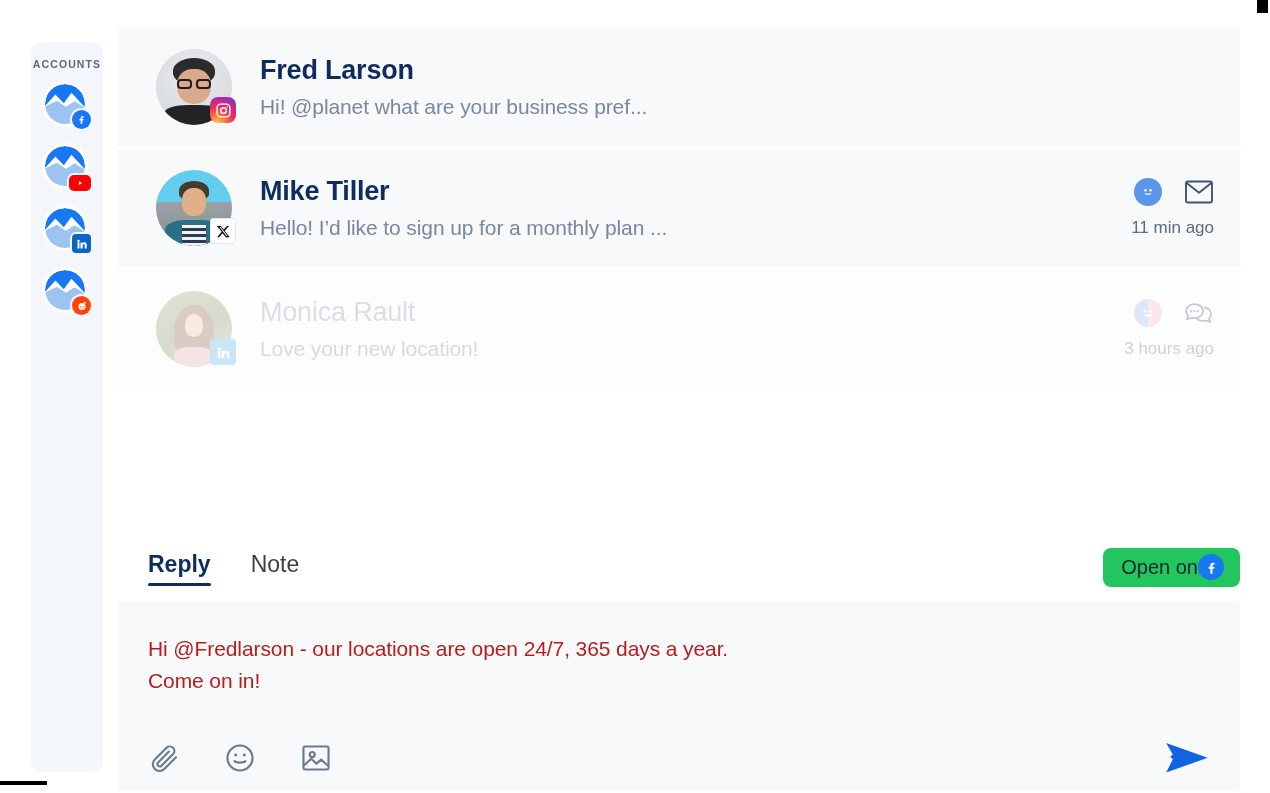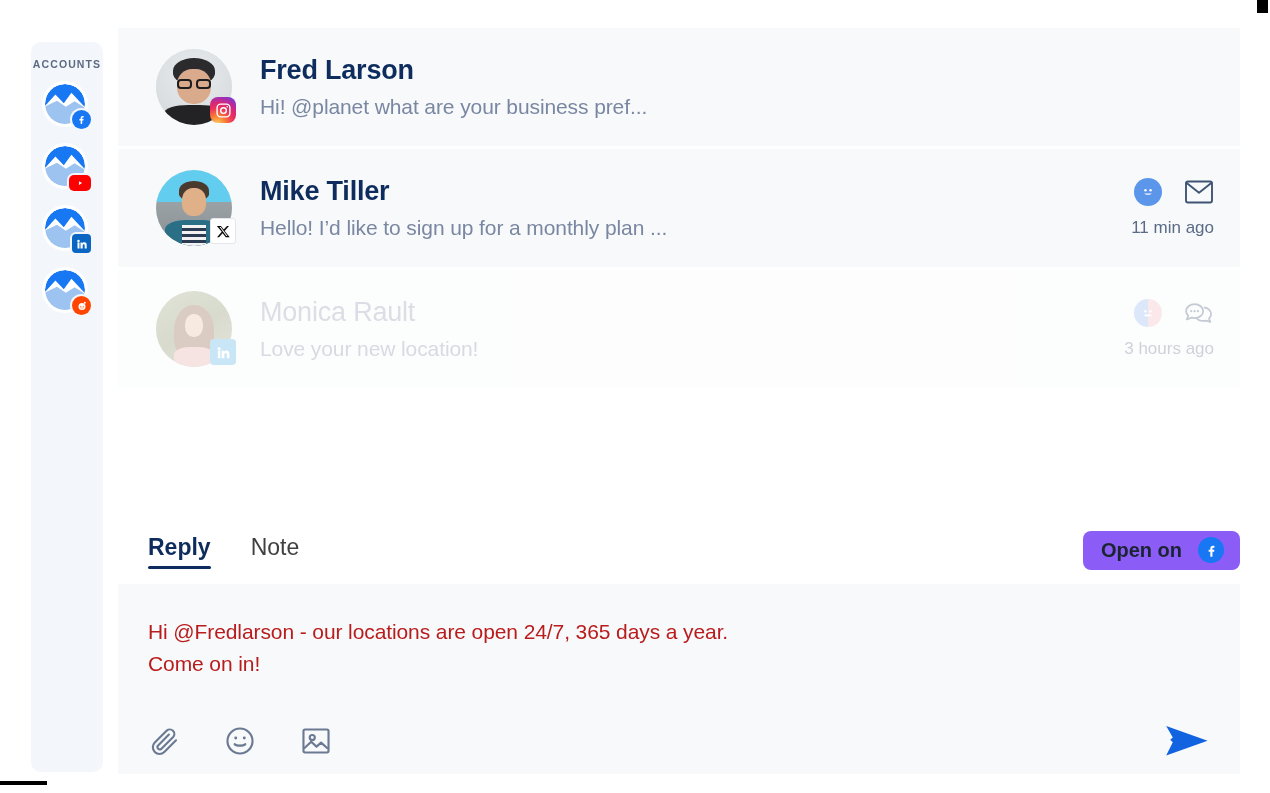--- a/index.html
+++ b/index.html
@@ -130,40 +130,40 @@
   .icon-circle-smile {
     width: 28px; height: 28px; border-radius: 50%; background: #5b96ea;
     display:flex; align-items:center; justify-content:center;
   }
   .icon-circle-smile.half {
     background: linear-gradient(90deg, #8fb6ef 50%, #f4b4be 50%);
   }
   .conv-time { margin-top: 12px; font-size: 17px; color: #5a6b86; }
 
   
-  .reply-panel { position: absolute; left: 0; top: 488px; width: 1122px; }
+  .reply-panel { position: absolute; left: 0; top: 505px; width: 1122px; }
   .reply-head {
     display: flex; align-items: center;
     height: 68px; padding-left: 30px; padding-right: 0;
     background: #ffffff;
   }
   .tab {
     font-size: 23px; color: #404040; margin-right: 40px;
     padding-bottom: 6px; cursor: pointer; position: relative;
   }
   .tab.active { color: #0e2d5e; font-weight: 700; }
   .tab.active::after {
     content:""; position:absolute; left:0; right:0; bottom:-2px;
     height: 3px; background: #0e2d5e; border-radius: 2px;
   }
   .open-on {
     margin-left: auto; margin-right: 0;
-    background: #8b5cf6; border-radius: 8px;
-    height: 39px; display: flex; align-items: center; gap: 16px;
-    padding: 0 16px 0 18px; cursor: pointer; font-weight: bold;
+    background: #22c55e; border-radius: 8px;
+    height: 39px; display: flex; align-items: center; 
+    padding: 0 16px 0 18px; cursor: pointer;
   }
   .open-on-label { font-size: 20px; color: #1b2431; }
   .fb-round {
     width: 26px; height: 26px; border-radius: 50%; background: #1877f2;
     display:flex; align-items:center; justify-content:center;
   }
 
   .composer { background: #f8f9fa; padding: 32px 30px 0 30px; height: 190px; position: relative; }
   .composer-text {
     font-size: 21px; line-height: 32px; color: #b91c1c;

